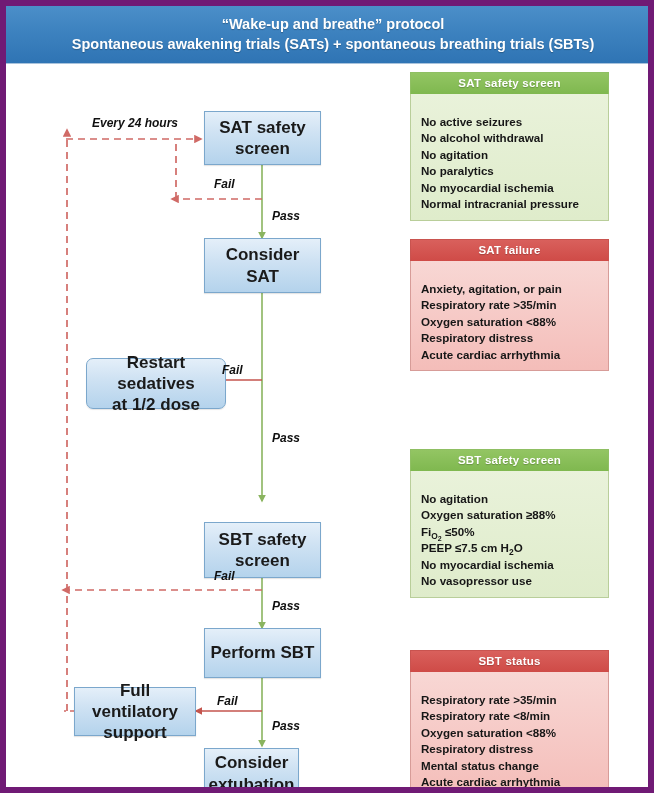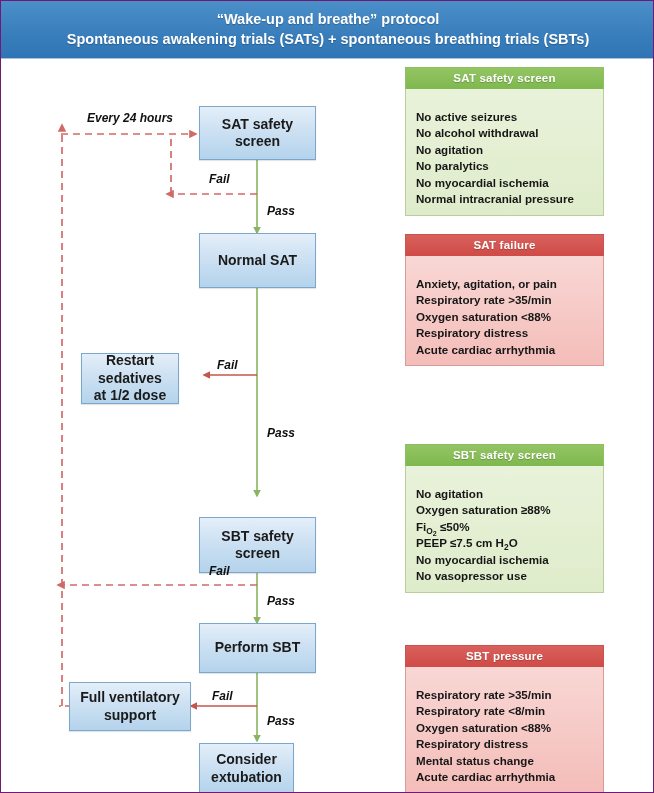--- a/index.html
+++ b/index.html
@@ -7,21 +7,21 @@
     padding: 0;
     background: #ffffff;
   }
   #page {
     position: relative;
     width: 654px;
     height: 793px;
     overflow: hidden;
     background: #ffffff;
     font-family: "Liberation Sans", sans-serif;
-    border: 1px solid #701a75;
+    border: 6px solid #701a75;
     box-sizing: border-box;
   }
 
   
   .banner {
     position: absolute;
     left: 0; top: 0;
     width: 654px;
     height: 58px;
     background: linear-gradient(to bottom, #4b8fc9 0%, #3d82bf 45%, #2f74b4 100%);
@@ -51,21 +51,21 @@
   
   .flowbox {
     position: absolute;
     box-sizing: border-box;
     border: 1px solid #7ba7cc;
     background: linear-gradient(to bottom, #e4eff9 0%, #cfe2f3 40%, #b4d3ec 100%);
     display: flex;
     align-items: center;
     justify-content: center;
     text-align: center;
-    font-size: 14px;
+    font-size: 17px;
     font-weight: bold;
     color: #1a1a1a;
     line-height: 1.25;
     padding: 2px 4px;
     box-shadow: 0 1px 1px rgba(0,0,0,0.10);
   }
 
   
   .panel {
     position: absolute;
@@ -183,24 +183,24 @@
 
     <line x1="80" y1="705" x2="58" y2="705" stroke="#d06a66" stroke-width="1.7" stroke-dasharray="6,4"></line>
   </svg>
 
   <div class="flowbox" style="left:198px; top:105px; width:117px; height:54px;">
     <span style="white-space:pre-line;">SAT safety
 screen</span>
   </div>
 
   <div class="flowbox" style="left:198px; top:232px; width:117px; height:55px;">
-    <span style="white-space:pre-line;">Normal SAT</span>
-  </div>
-
-  <div class="flowbox" style="left:80px; top:352px; width:98px; height:51px;">
+    <span style="white-space:pre-line;">Consider SAT</span>
+  </div>
+
+  <div class="flowbox" style="left:80px; top:352px; width:140px; height:51px;border-radius:7px;">
     <span style="white-space:pre-line;">Restart sedatives
 at 1/2 dose</span>
   </div>
 
   <div class="flowbox" style="left:198px; top:516px; width:117px; height:56px;">
     <span style="white-space:pre-line;">SBT safety
 screen</span>
   </div>
 
   <div class="flowbox" style="left:198px; top:622px; width:117px; height:50px;">
@@ -256,21 +256,21 @@
       <div>No agitation</div>
       <div>Oxygen saturation ≥88%</div>
       <div>Fi<sub>O<sub style="top:2px;font-size:7px;">2</sub></sub> ≤50%</div>
       <div>PEEP ≤7.5 cm H<sub>2</sub>O</div>
       <div>No myocardial ischemia</div>
       <div>No vasopressor use</div>
     </div>
   </div>
 
   <div class="panel panel-red" style="left:404px; top:644px; width:199px;">
-    <div class="panel-head">SBT pressure</div>
+    <div class="panel-head">SBT status</div>
     <div class="panel-body">
       <div>Respiratory rate &gt;35/min</div>
       <div>Respiratory rate &lt;8/min</div>
       <div>Oxygen saturation &lt;88%</div>
       <div>Respiratory distress</div>
       <div>Mental status change</div>
       <div>Acute cardiac arrhythmia</div>
     </div>
   </div>
 

